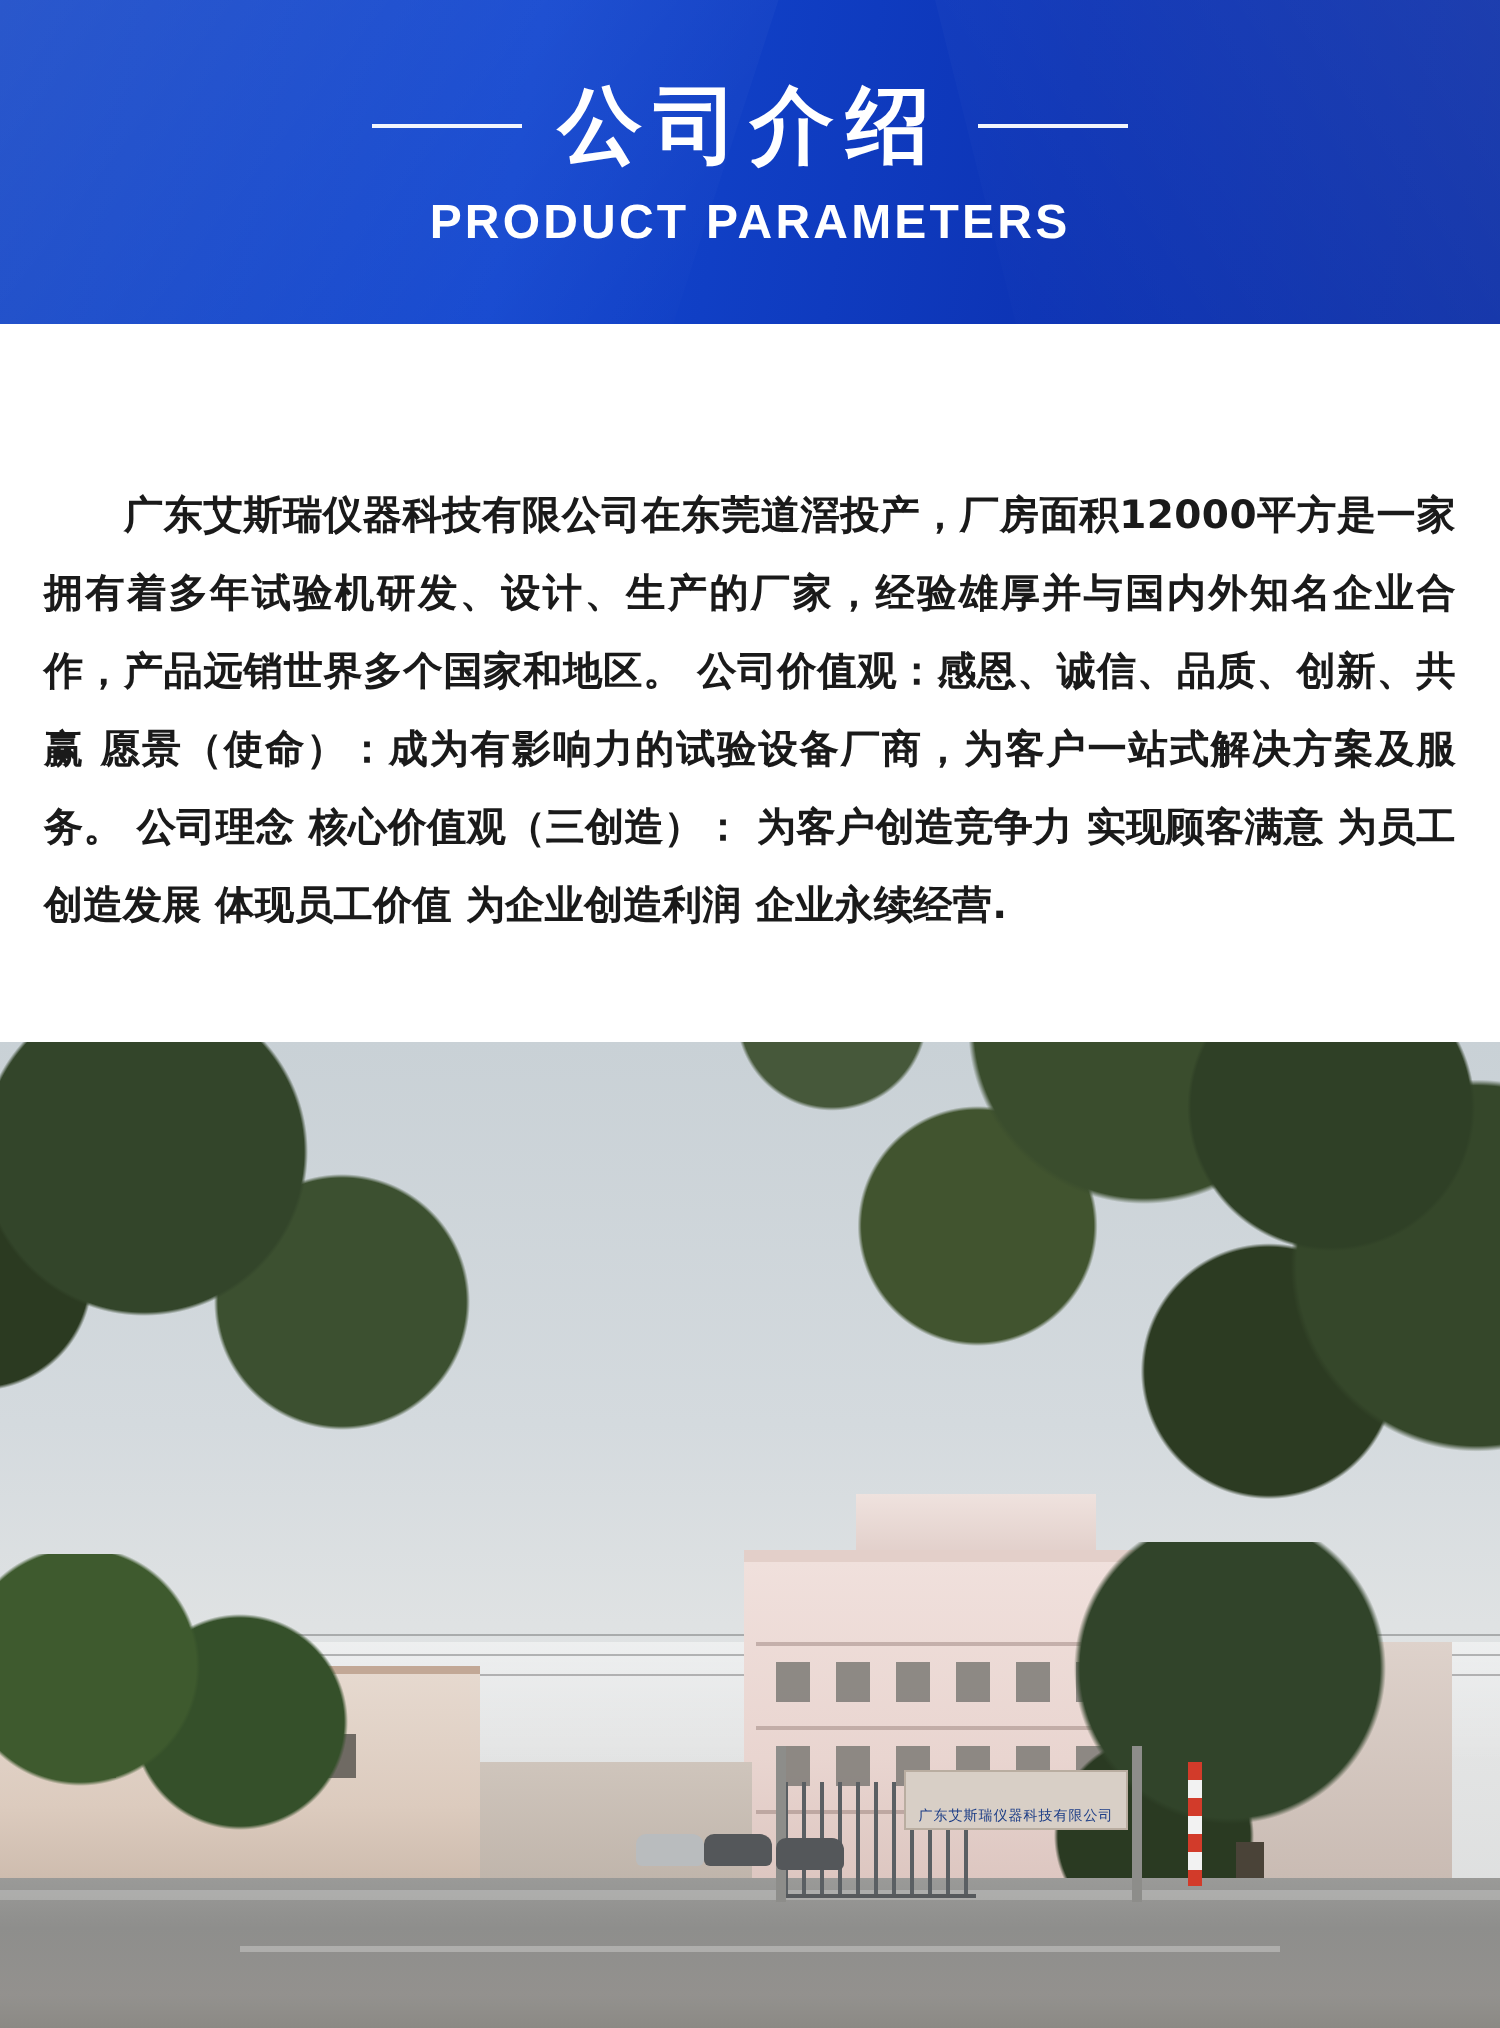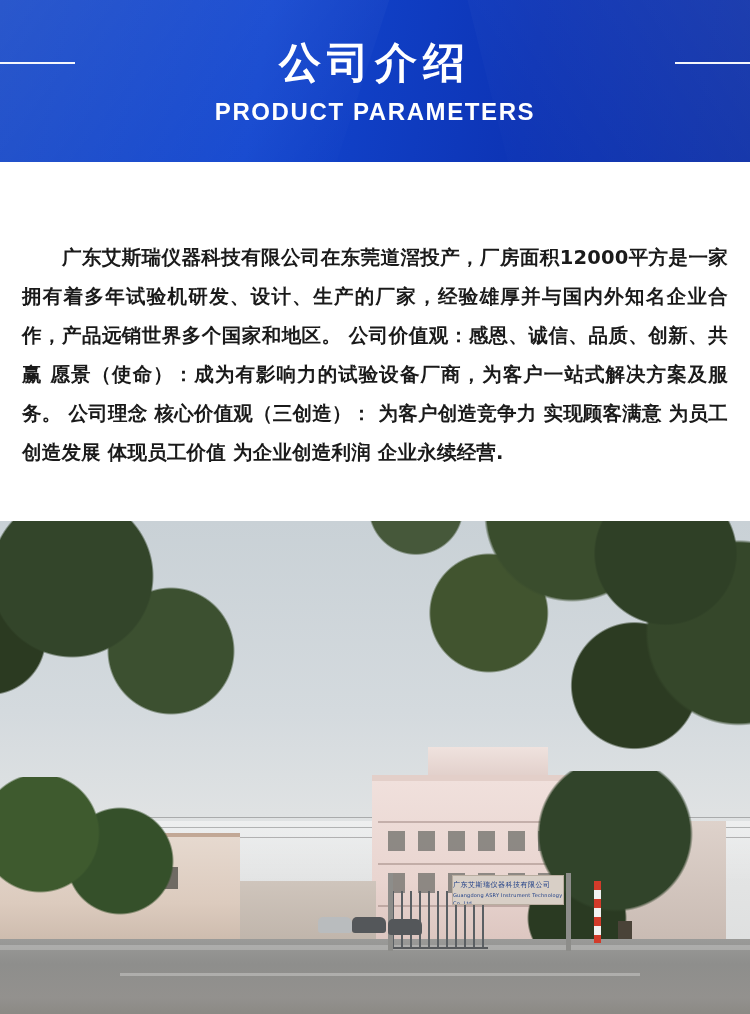--- a/index.html
+++ b/index.html
@@ -45,21 +45,21 @@
   }
   .banner-inner {
     position: absolute;
     left: 0; right: 0;
     top: 42px;
     text-align: center;
   }
   .title-row {
     display: flex;
     align-items: center;
-    justify-content: space-between;
+    justify-content: center;
     gap: 18px;
   }
   .title-row .rule {
     width: 75px;
     height: 2px;
     background: #ffffff;
     opacity: 0.95;
   }
   .main-title {
     color: #ffffff;
@@ -264,30 +264,30 @@
     left: 392px;
     top: 370px;
     width: 96px;
     height: 56px;
     background: repeating-linear-gradient(90deg, #5a5f63 0 2px, rgba(90,95,99,0) 2px 9px);
     border-bottom: 2px solid #56595c;
   }
   .sign {
     position: absolute;
     left: 452px;
-    top: 354px;
+    top: 364px;
     width: 112px;
     height: 30px;
     background: #d8cfc6;
     border: 1px solid #b9ada0;
     color: #1b3c86;
     font-size: 6px;
     line-height: 8px;
-    text-align: left;
-    padding-top: 5px;
+    text-align: center;
+    padding-top: 18px;
     box-sizing: border-box;
     font-family: "DejaVu Sans", "Liberation Sans", sans-serif;
     overflow: hidden;
   }
   .sign .cn { font-size: 7px; letter-spacing: 0.5px; }
   .sign .en { font-size: 5px; letter-spacing: 0.2px; margin-top: 2px; }
   .pole {
     position: absolute;
     top: 352px;
     width: 5px;

